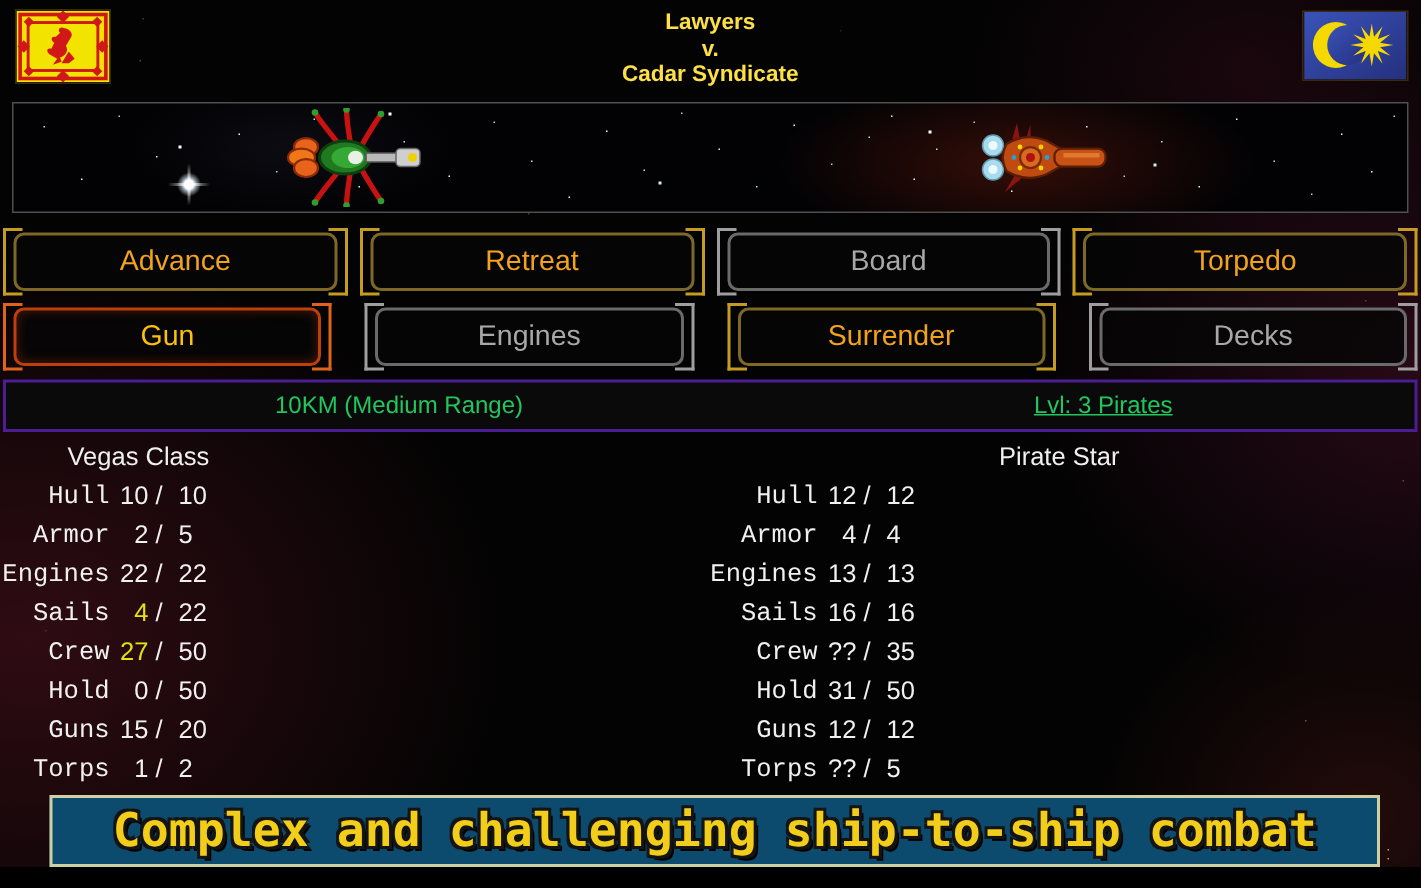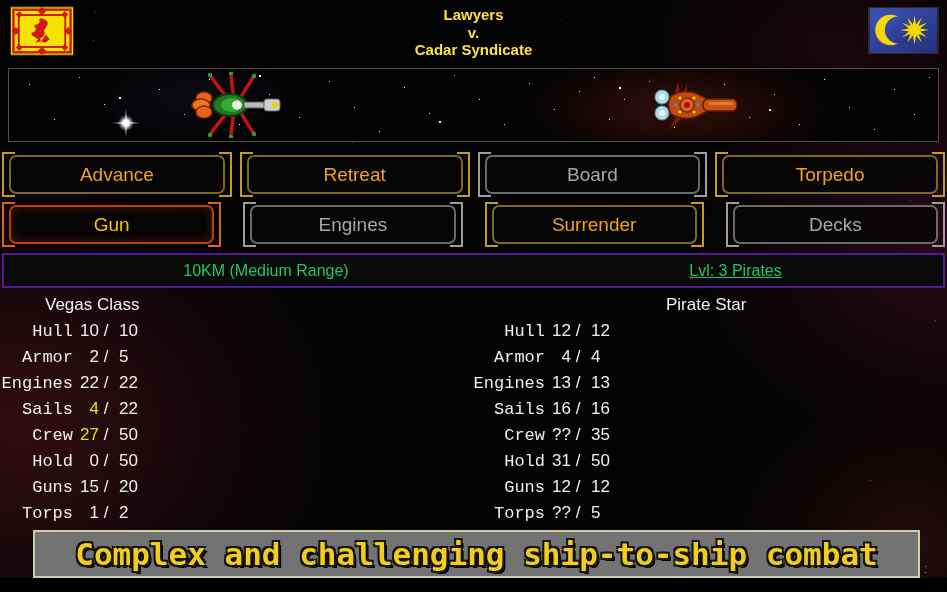--- a/index.html
+++ b/index.html
@@ -91,21 +91,21 @@
   .g-enemy { left:430px; grid-template-columns:115px 26px 14px 45px; }
   .cell { white-space:pre; }
   .c-label { text-align:right;font-family:Liberation Mono, monospace; }
   .c-cur { text-align:right; }
   .c-slash { text-align:center; }
   .c-max { text-align:left; padding-left:6px; }
   .hl { color:#e3e312; }
 
   
   .banner { position:absolute; top:530px; left:33px; width:887px; height:48px;
-    border:2px solid #cdd0a2; background:#737373;
+    border:2px solid #cdd0a2; background:#0c4a6e;
     display:flex; align-items:center; justify-content:center; }
   .banner-text { font-family:"DejaVu Sans Mono", monospace; font-weight:bold;
     font-size:31px; letter-spacing:0; color:#f2ce1b; white-space:nowrap;
     text-shadow:2px 2px 0 #141414, -2px -2px 0 #141414, 2px -2px 0 #141414,
       -2px 2px 0 #141414, 3px 3px 0 #000; }
   .bottom-black { position:absolute; left:0; right:0; top:578px; height:14px; background:#000; }
 </style>
 </head>
 <body>
 

